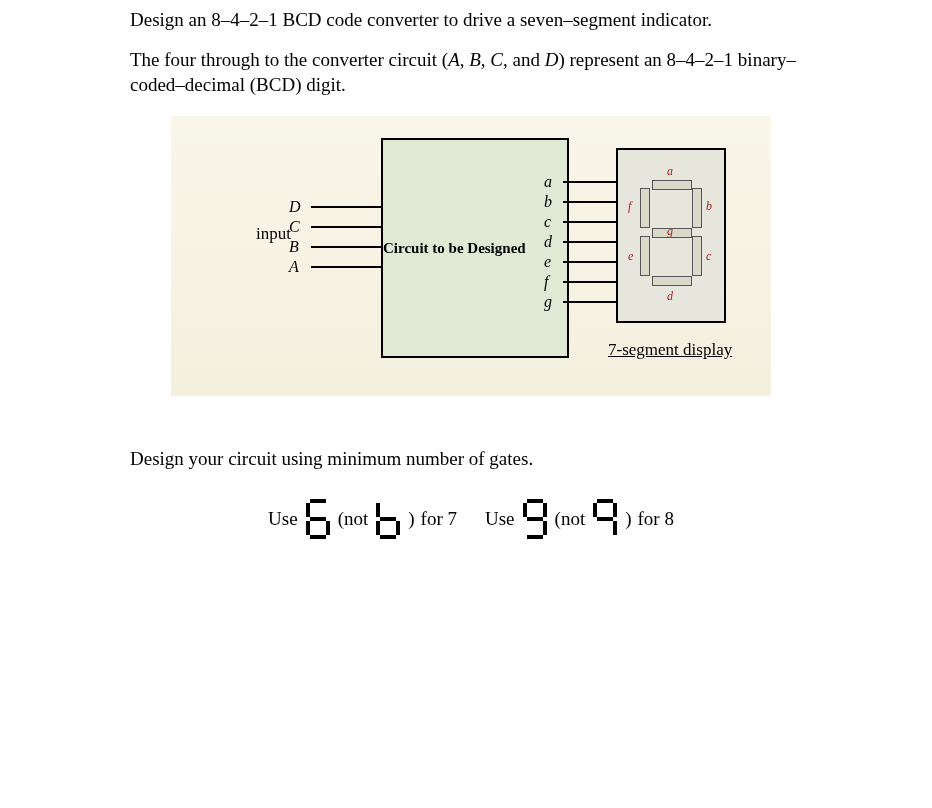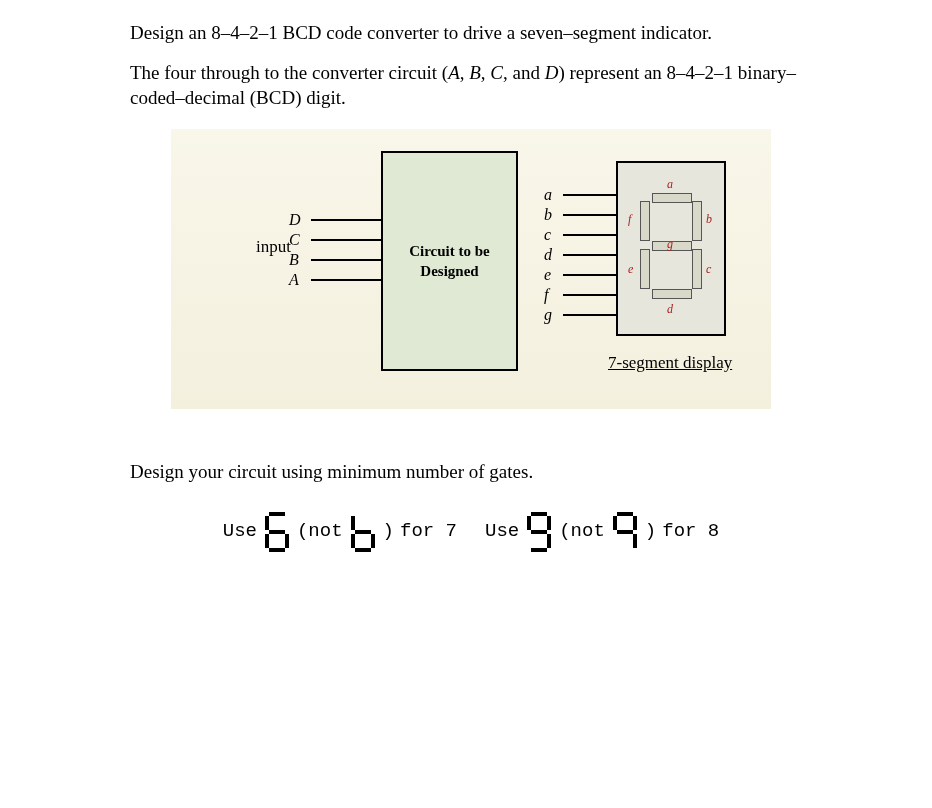--- a/index.html
+++ b/index.html
@@ -5,48 +5,48 @@
     body {
       margin: 0;
       padding: 0;
       font-family: 'Times New Roman', Times, serif;
       background: #fff;
       width: 932px;
       height: 808px;
       color: #000;
     }
     .page {
-      padding: 20px 120px 20px 130px;
+      padding: 7px 120px 20px 130px;
       font-size: 19px;
       line-height: 1.35;
     }
     .para {
       margin-bottom: 14px;
     }
     .italic { font-style: italic; }
     .diagram-area {
       width: 600px;
       height: 280px;
       margin: 18px auto 24px auto;
       position: relative;
       background: linear-gradient(to bottom, #f9f6ea 0%, #f4f0de 100%);
     }
     
     .converter {
       position: absolute;
       left: 210px;
       top: 22px;
-      width: 137px;
+      width: 188px;
       height: 220px;
       background: #dfe9d3;
       border: 2px solid #000;
       box-sizing: border-box;
       display: flex;
       align-items: center;
-      justify-content: flex-end;
+      justify-content: flex-start;
       text-align: center;
       font-family: 'Times New Roman', serif;
       font-size: 15px;
       font-weight: bold;
     }
     
     .input-label {
       position: absolute;
       font-style: italic;
       font-size: 16px;
@@ -124,21 +124,20 @@
       font-size: 12px;
       color: #aa2222;
     }
     
     .row-use {
       display: flex;
       justify-content: center;
       gap: 28px;
       margin-top: 26px;
       align-items: flex-end;
-      font-family: Liberation Mono, monospace;
     }
     .use-group {
       display: flex;
       align-items: center;
       gap: 6px;
       font-size: 19px;
     }
     .glyph-svg {
       display: inline-block;
       vertical-align: middle;

